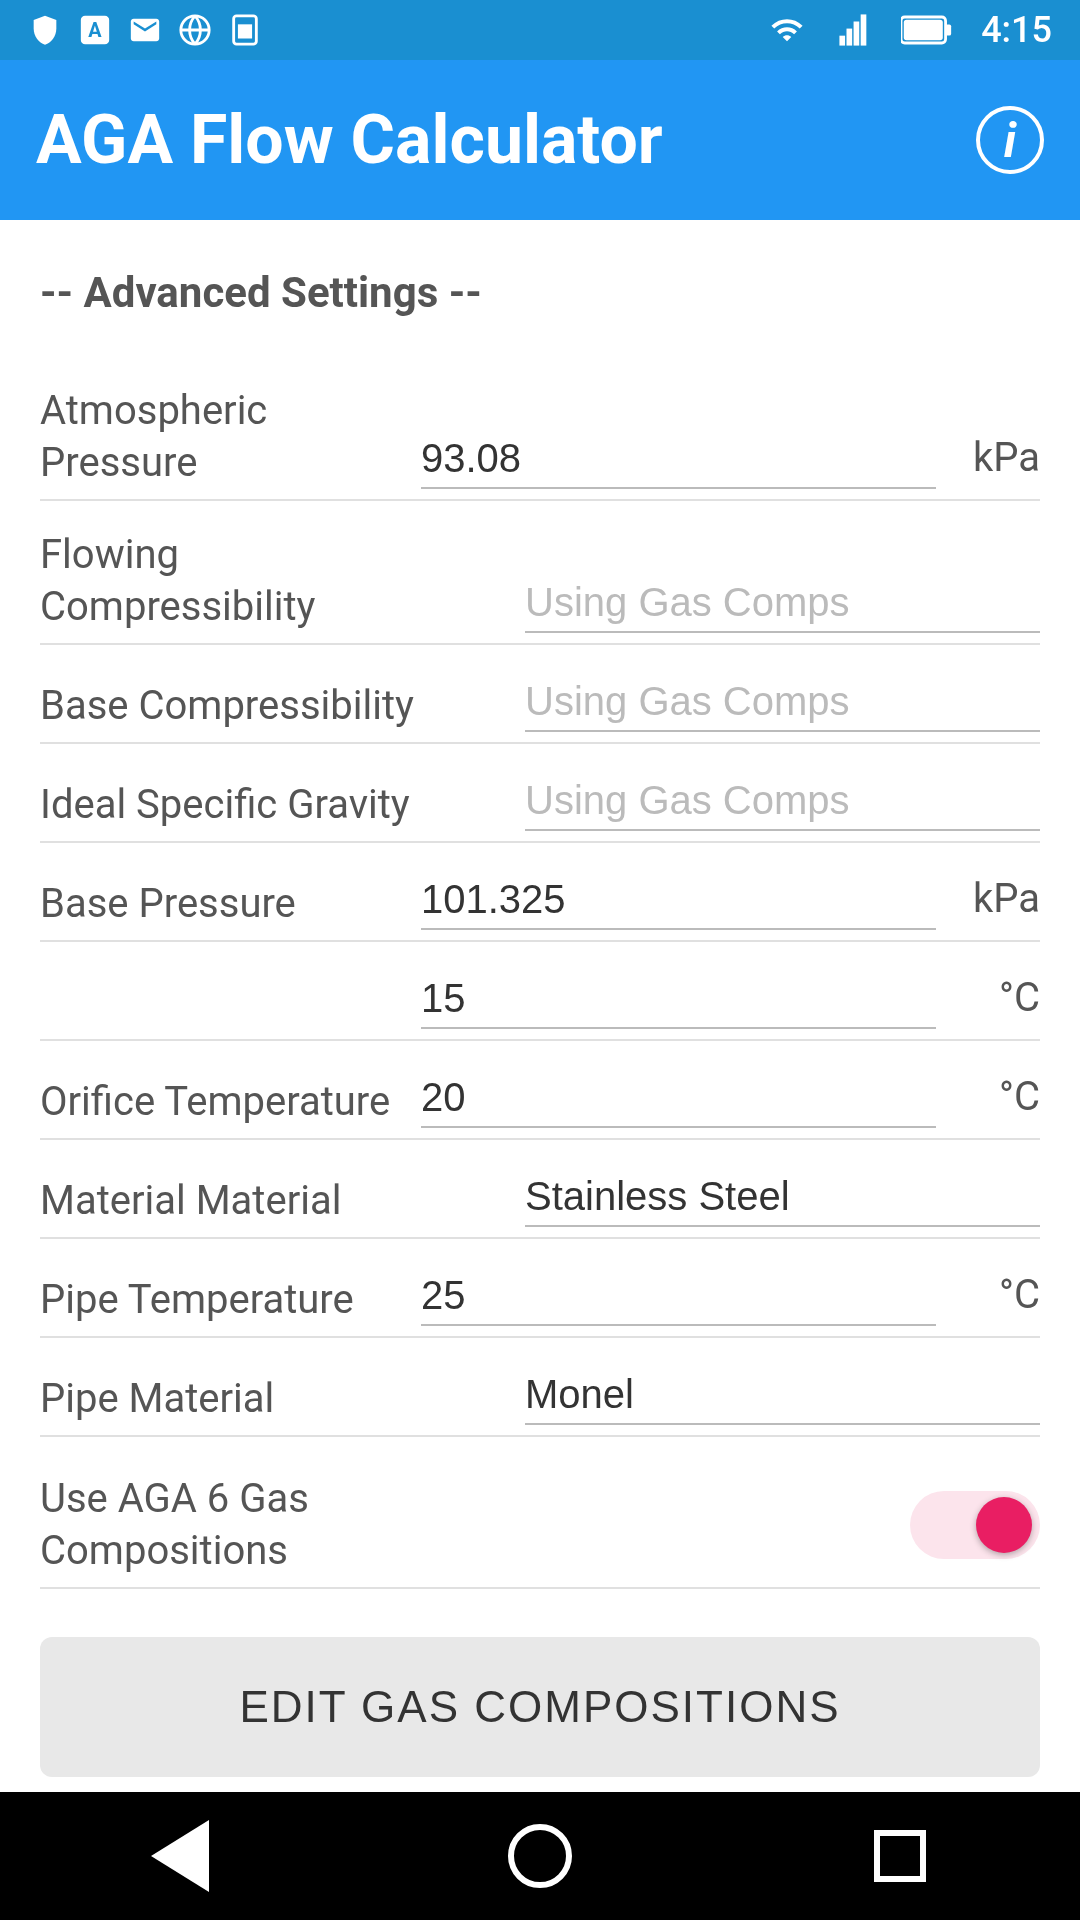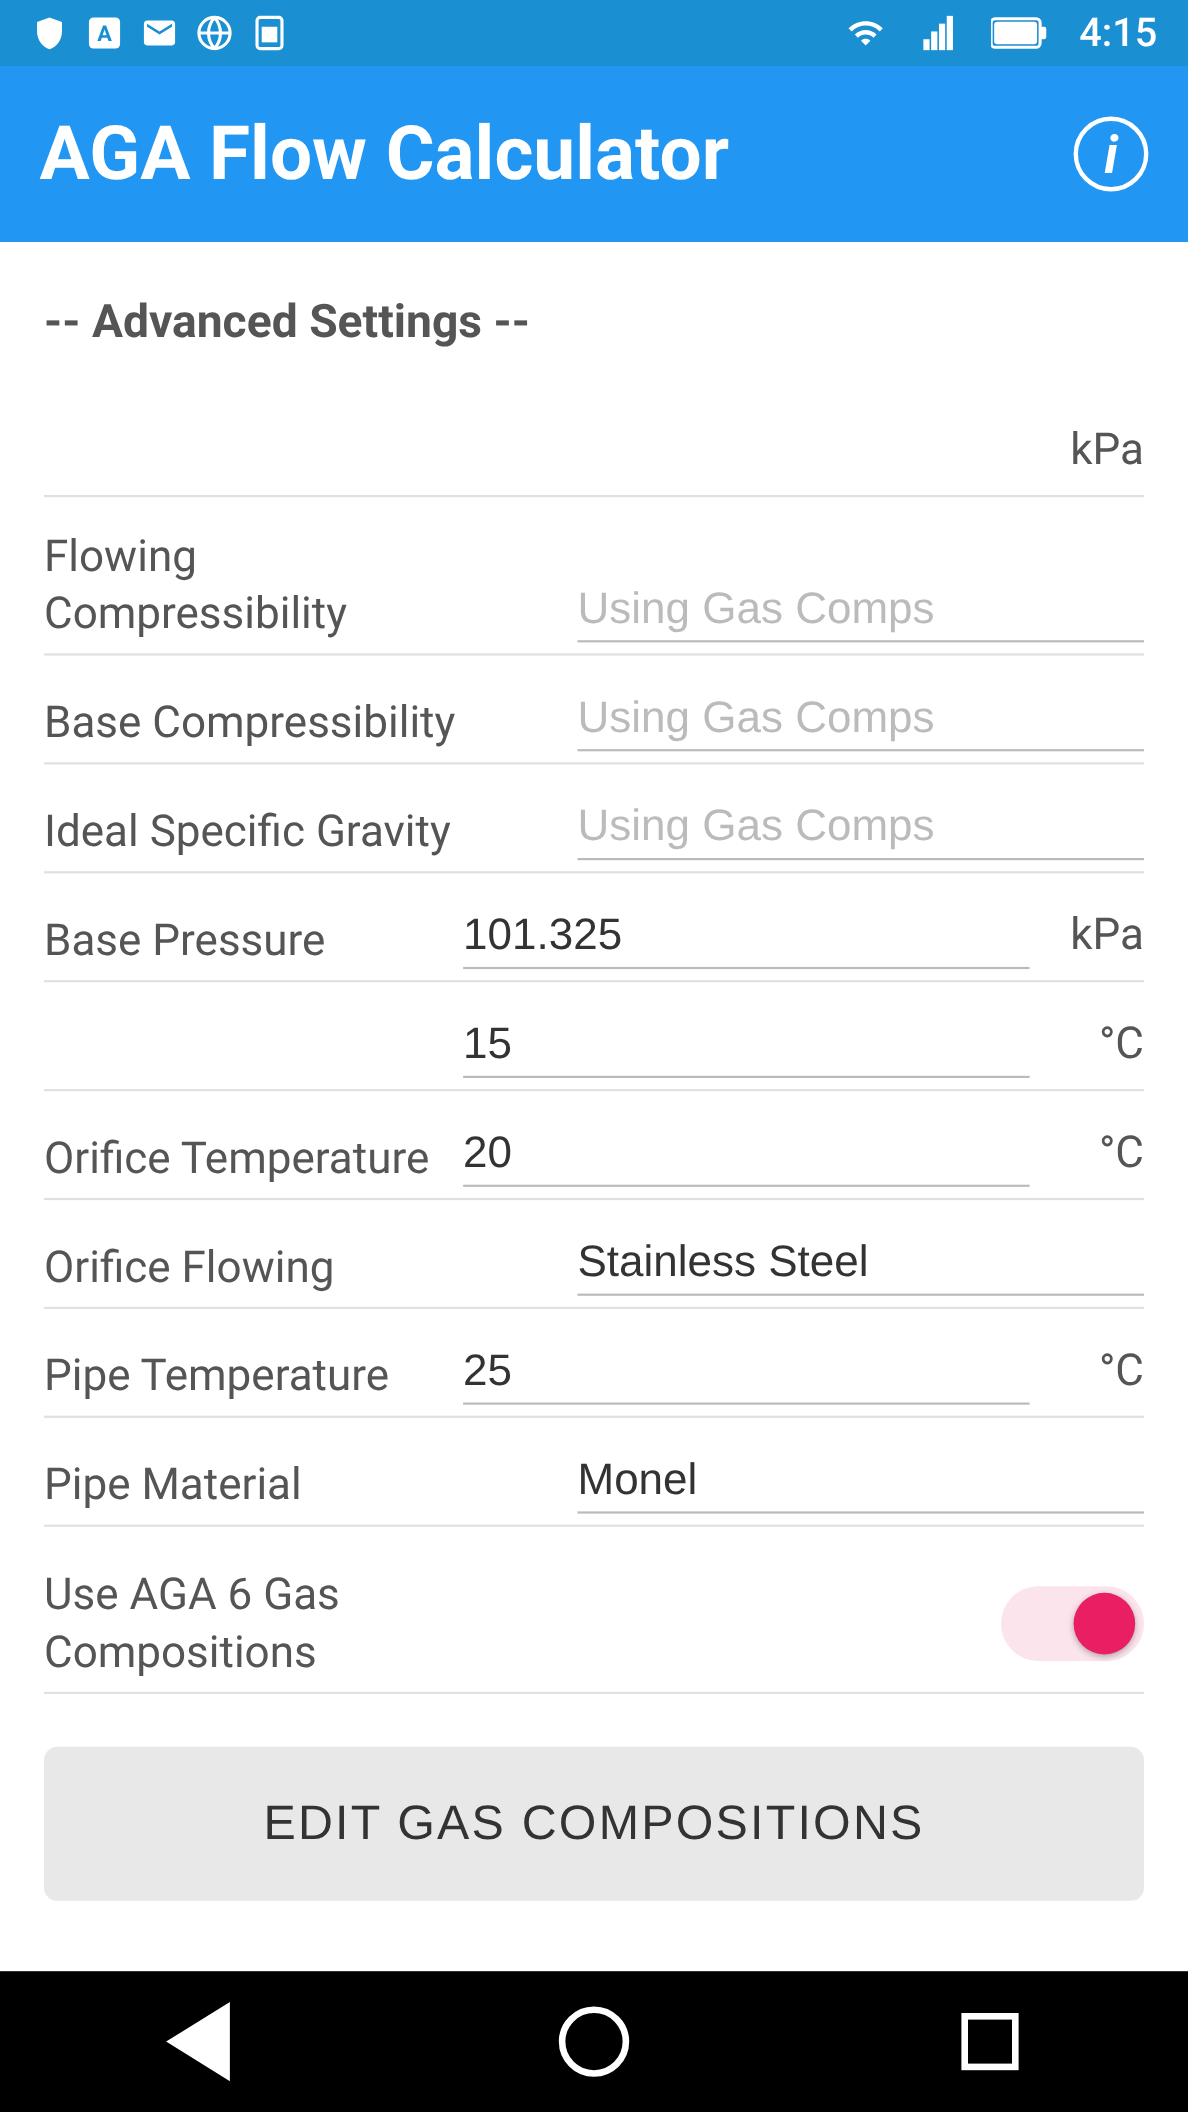--- a/index.html
+++ b/index.html
@@ -316,21 +316,23 @@
   <span class="app-title">AGA Flow Calculator</span>
   <div class="info-icon">i</div>
 </div>
 
 <div class="content">
   <div class="section-header">-- Advanced Settings --</div>
 
   
   <div id="fields-container">
       <div class="field-row">
-        <div class="field-input-group">
+        <span class="field-label">Atmospheric Pressure</span>
+        <div class="field-input-group">
+          <input type="text" class="field-input" value="93.08" style="">
           <span class="field-unit">kPa</span>
         </div>
       </div>
       <div class="divider"></div>
       <div class="field-row">
         <span class="field-label">Flowing Compressibility</span>
         <div class="field-input-group">
           <input type="text" placeholder="Using Gas Comps" class="field-input field-input-wide" style="">
         </div>
       </div>
@@ -366,21 +368,21 @@
       <div class="divider"></div>
       <div class="field-row">
         <span class="field-label">Orifice Temperature</span>
         <div class="field-input-group">
           <input type="text" class="field-input" value="20" style="">
           <span class="field-unit">°C</span>
         </div>
       </div>
       <div class="divider"></div>
       <div class="field-row">
-        <span class="field-label">Orifice Flowing</span>
+        <span class="field-label">Material Material</span>
         <div class="field-input-group">
           <input type="text" class="field-input field-input-wide" value="Stainless Steel" style="">
         </div>
       </div>
       <div class="divider"></div>
       <div class="field-row">
         <span class="field-label">Pipe Temperature</span>
         <div class="field-input-group">
           <input type="text" class="field-input" value="25" style="">
           <span class="field-unit">°C</span>

